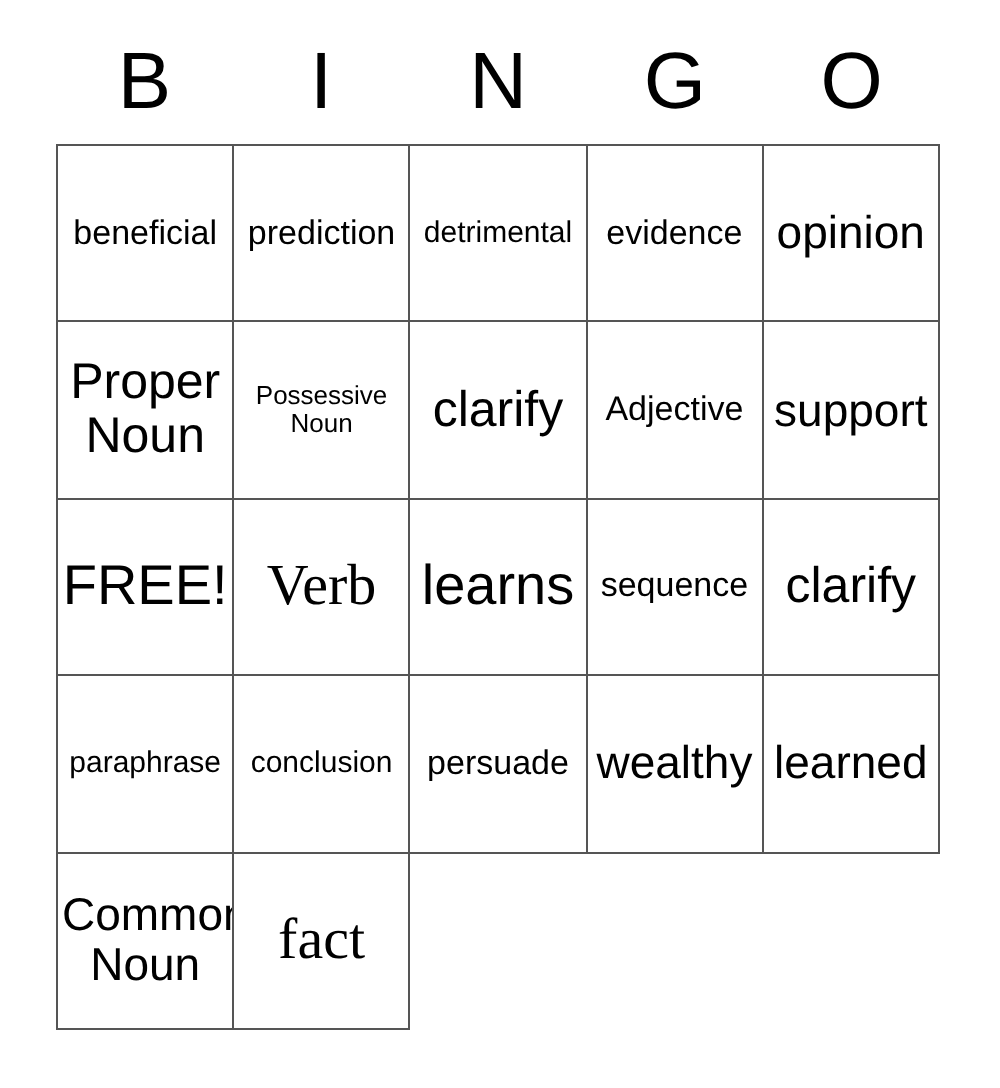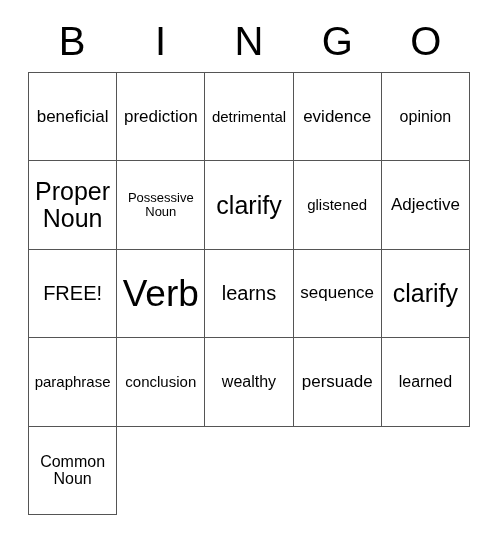--- a/index.html
+++ b/index.html
@@ -78,24 +78,24 @@
     line-height: 1.08;
     white-space: pre-line;
     word-break: normal;
     color: #000000;
   }
 
   
   .fs-xs  { font-size: 13px; }
   .fs-s   { font-size: 15px; }
   .fs-m   { font-size: 17px; }
-  .fs-l   { font-size: 16px; }
-  .fs-xl  { font-size: 20px; }
+  .fs-l   { font-size: 23px; }
+  .fs-xl  { font-size: 28px; }
   .fs-xxl { font-size: 25px; }
-  .fs-3xl { font-size: 37px; }
+  .fs-3xl { font-size: 29px; font-family: Liberation Serif, serif; }
 </style>
 </head>
 <body>
 
 <div id="bingo-card">
 
   <div class="header-row">
     <div class="header-cell">B</div>
     <div class="header-cell">I</div>
     <div class="header-cell">N</div>
@@ -124,24 +124,24 @@
 Noun</span>
       </div>
       <div class="cell">
         <span class="cell-text fs-xs">Possessive
 Noun</span>
       </div>
       <div class="cell">
         <span class="cell-text fs-xxl">clarify</span>
       </div>
       <div class="cell">
-        <span class="cell-text fs-s">glistened</span>
+        <span class="cell-text fs-m">Adjective</span>
       </div>
       <div class="cell">
-        <span class="cell-text fs-m">Adjective</span>
+        <span class="cell-text fs-l">support</span>
       </div>
       <div class="cell">
         <span class="cell-text fs-xl">FREE!</span>
       </div>
       <div class="cell">
         <span class="cell-text fs-3xl">Verb</span>
       </div>
       <div class="cell">
         <span class="cell-text fs-xl">learns</span>
       </div>
@@ -151,27 +151,30 @@
       <div class="cell">
         <span class="cell-text fs-xxl">clarify</span>
       </div>
       <div class="cell">
         <span class="cell-text fs-s">paraphrase</span>
       </div>
       <div class="cell">
         <span class="cell-text fs-s">conclusion</span>
       </div>
       <div class="cell">
-        <span class="cell-text fs-l">wealthy</span>
+        <span class="cell-text fs-m">persuade</span>
       </div>
       <div class="cell">
-        <span class="cell-text fs-m">persuade</span>
+        <span class="cell-text fs-l">wealthy</span>
       </div>
       <div class="cell">
         <span class="cell-text fs-l">learned</span>
       </div>
       <div class="cell">
         <span class="cell-text fs-l">Common
 Noun</span>
       </div>
+      <div class="cell">
+        <span class="cell-text fs-3xl">fact</span>
+      </div>
     </div>
 
 </div>
 
 </body></html>

